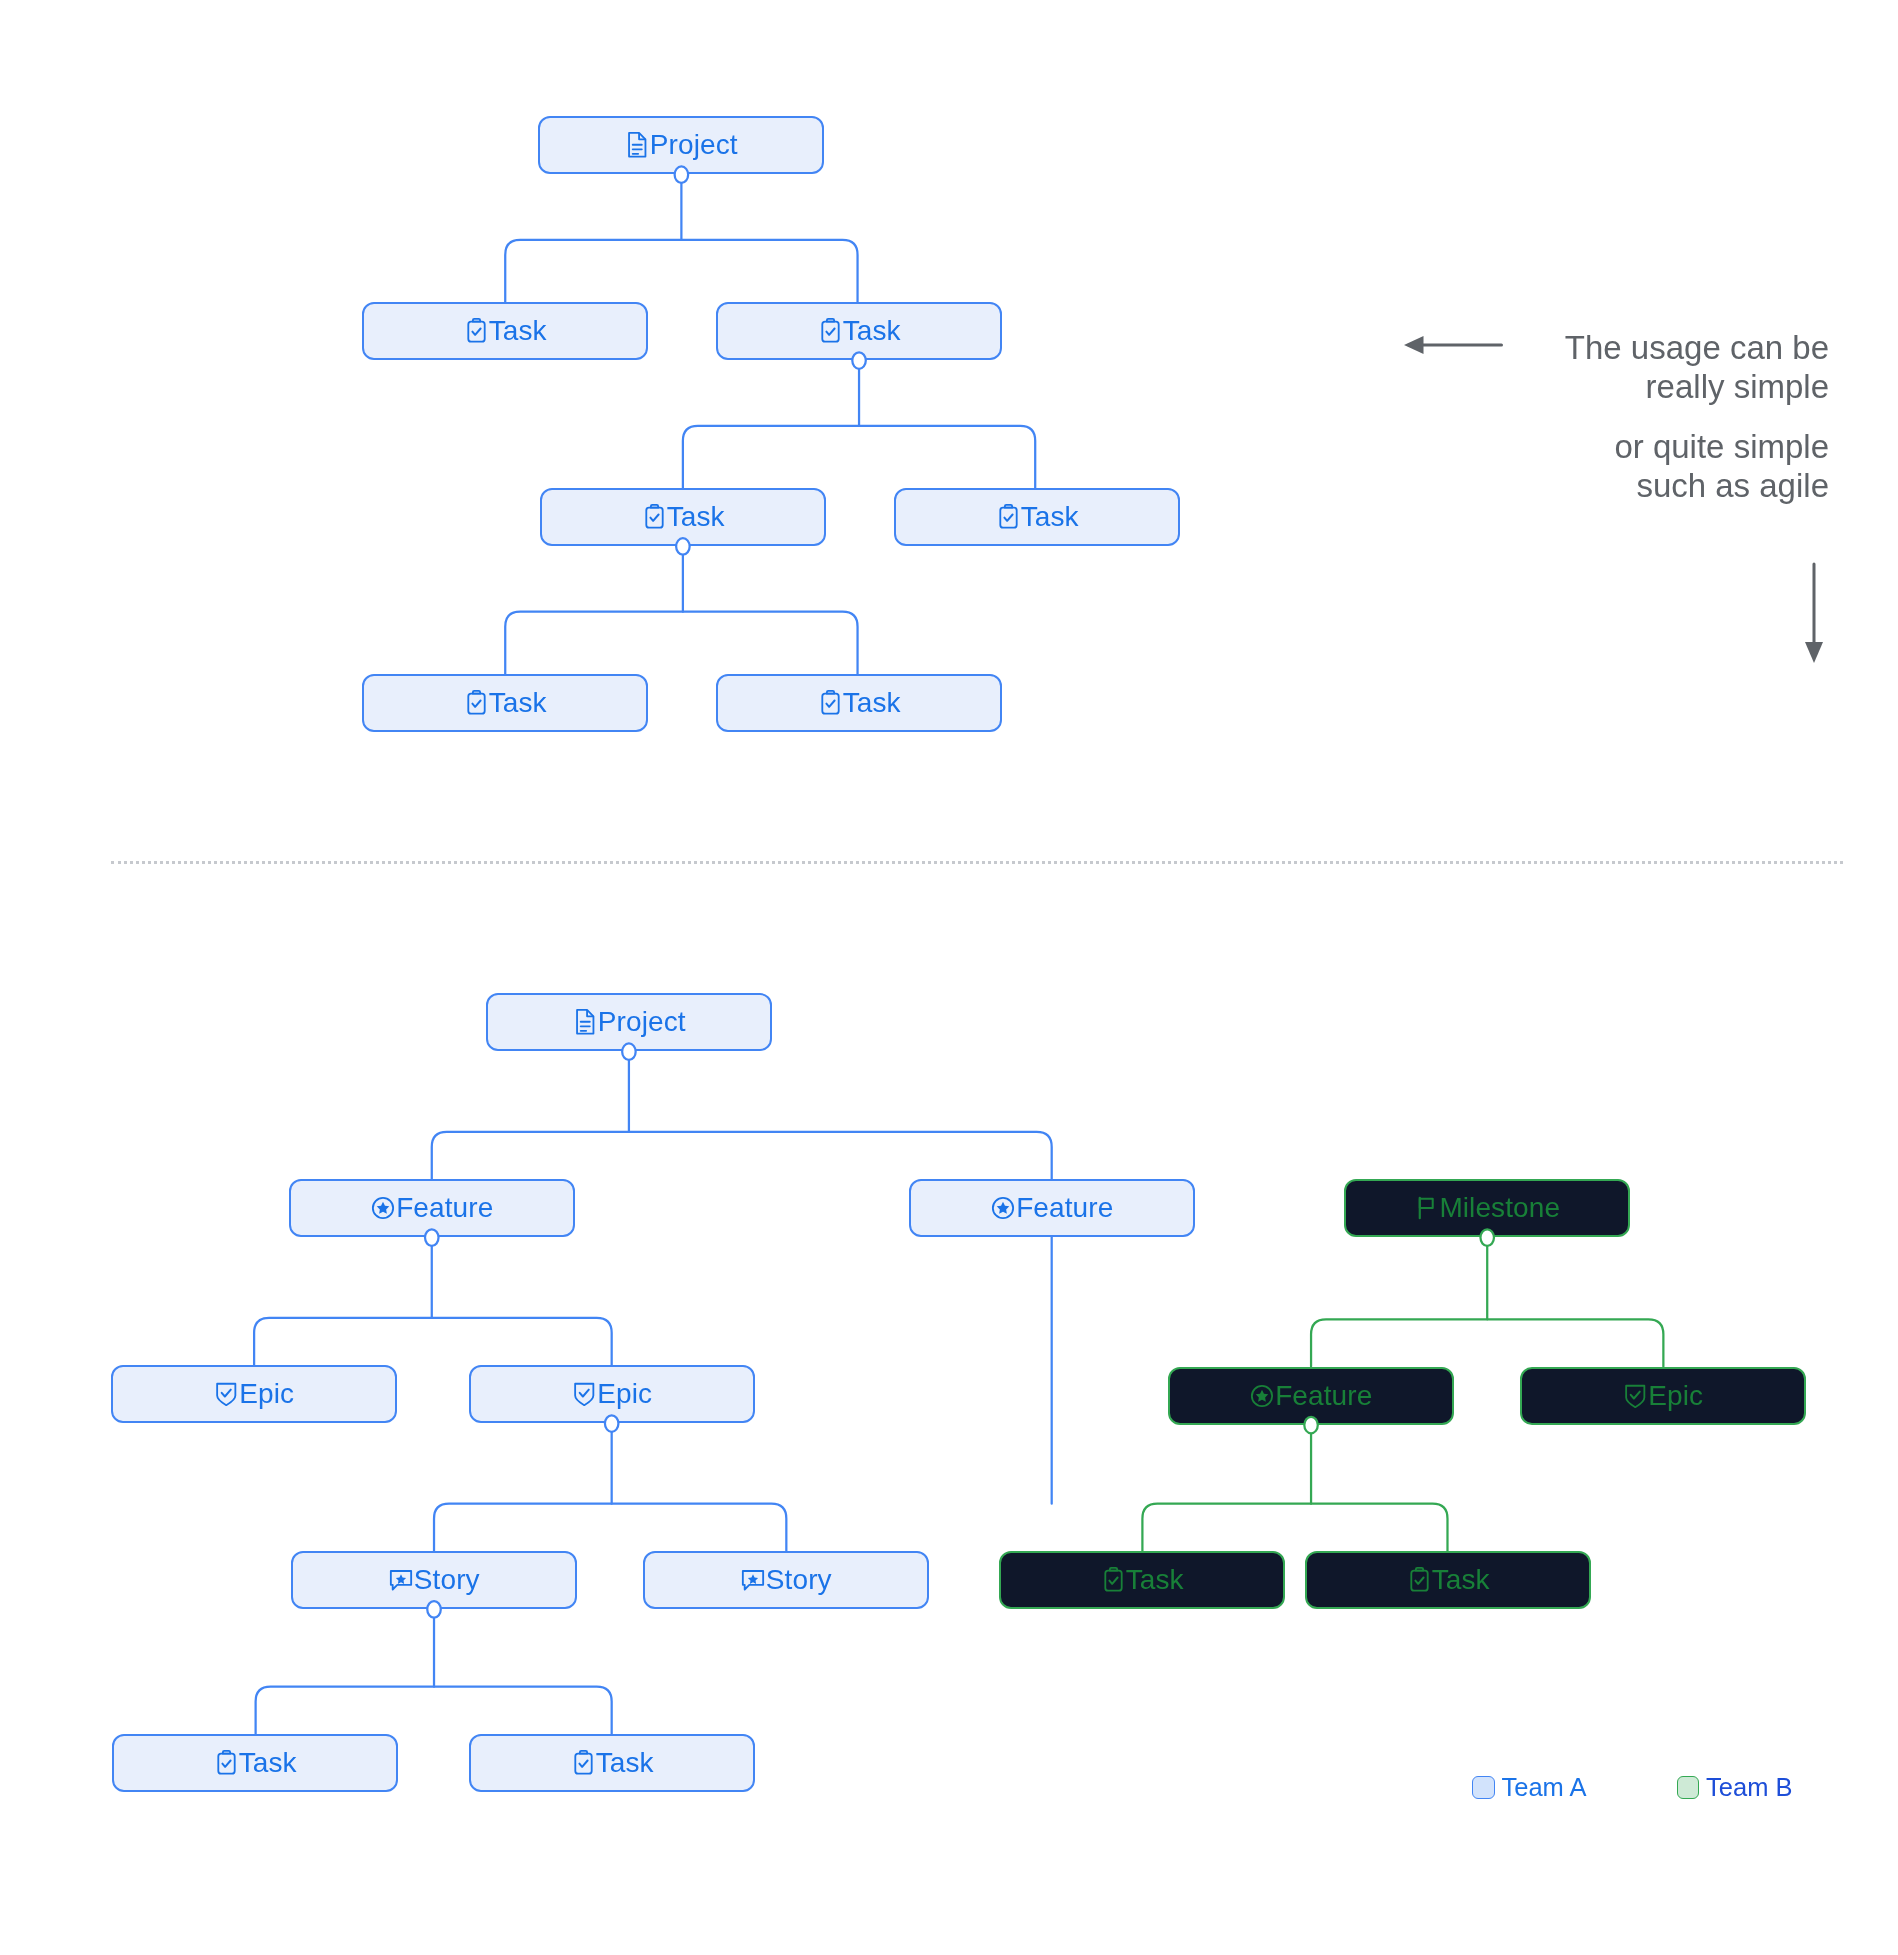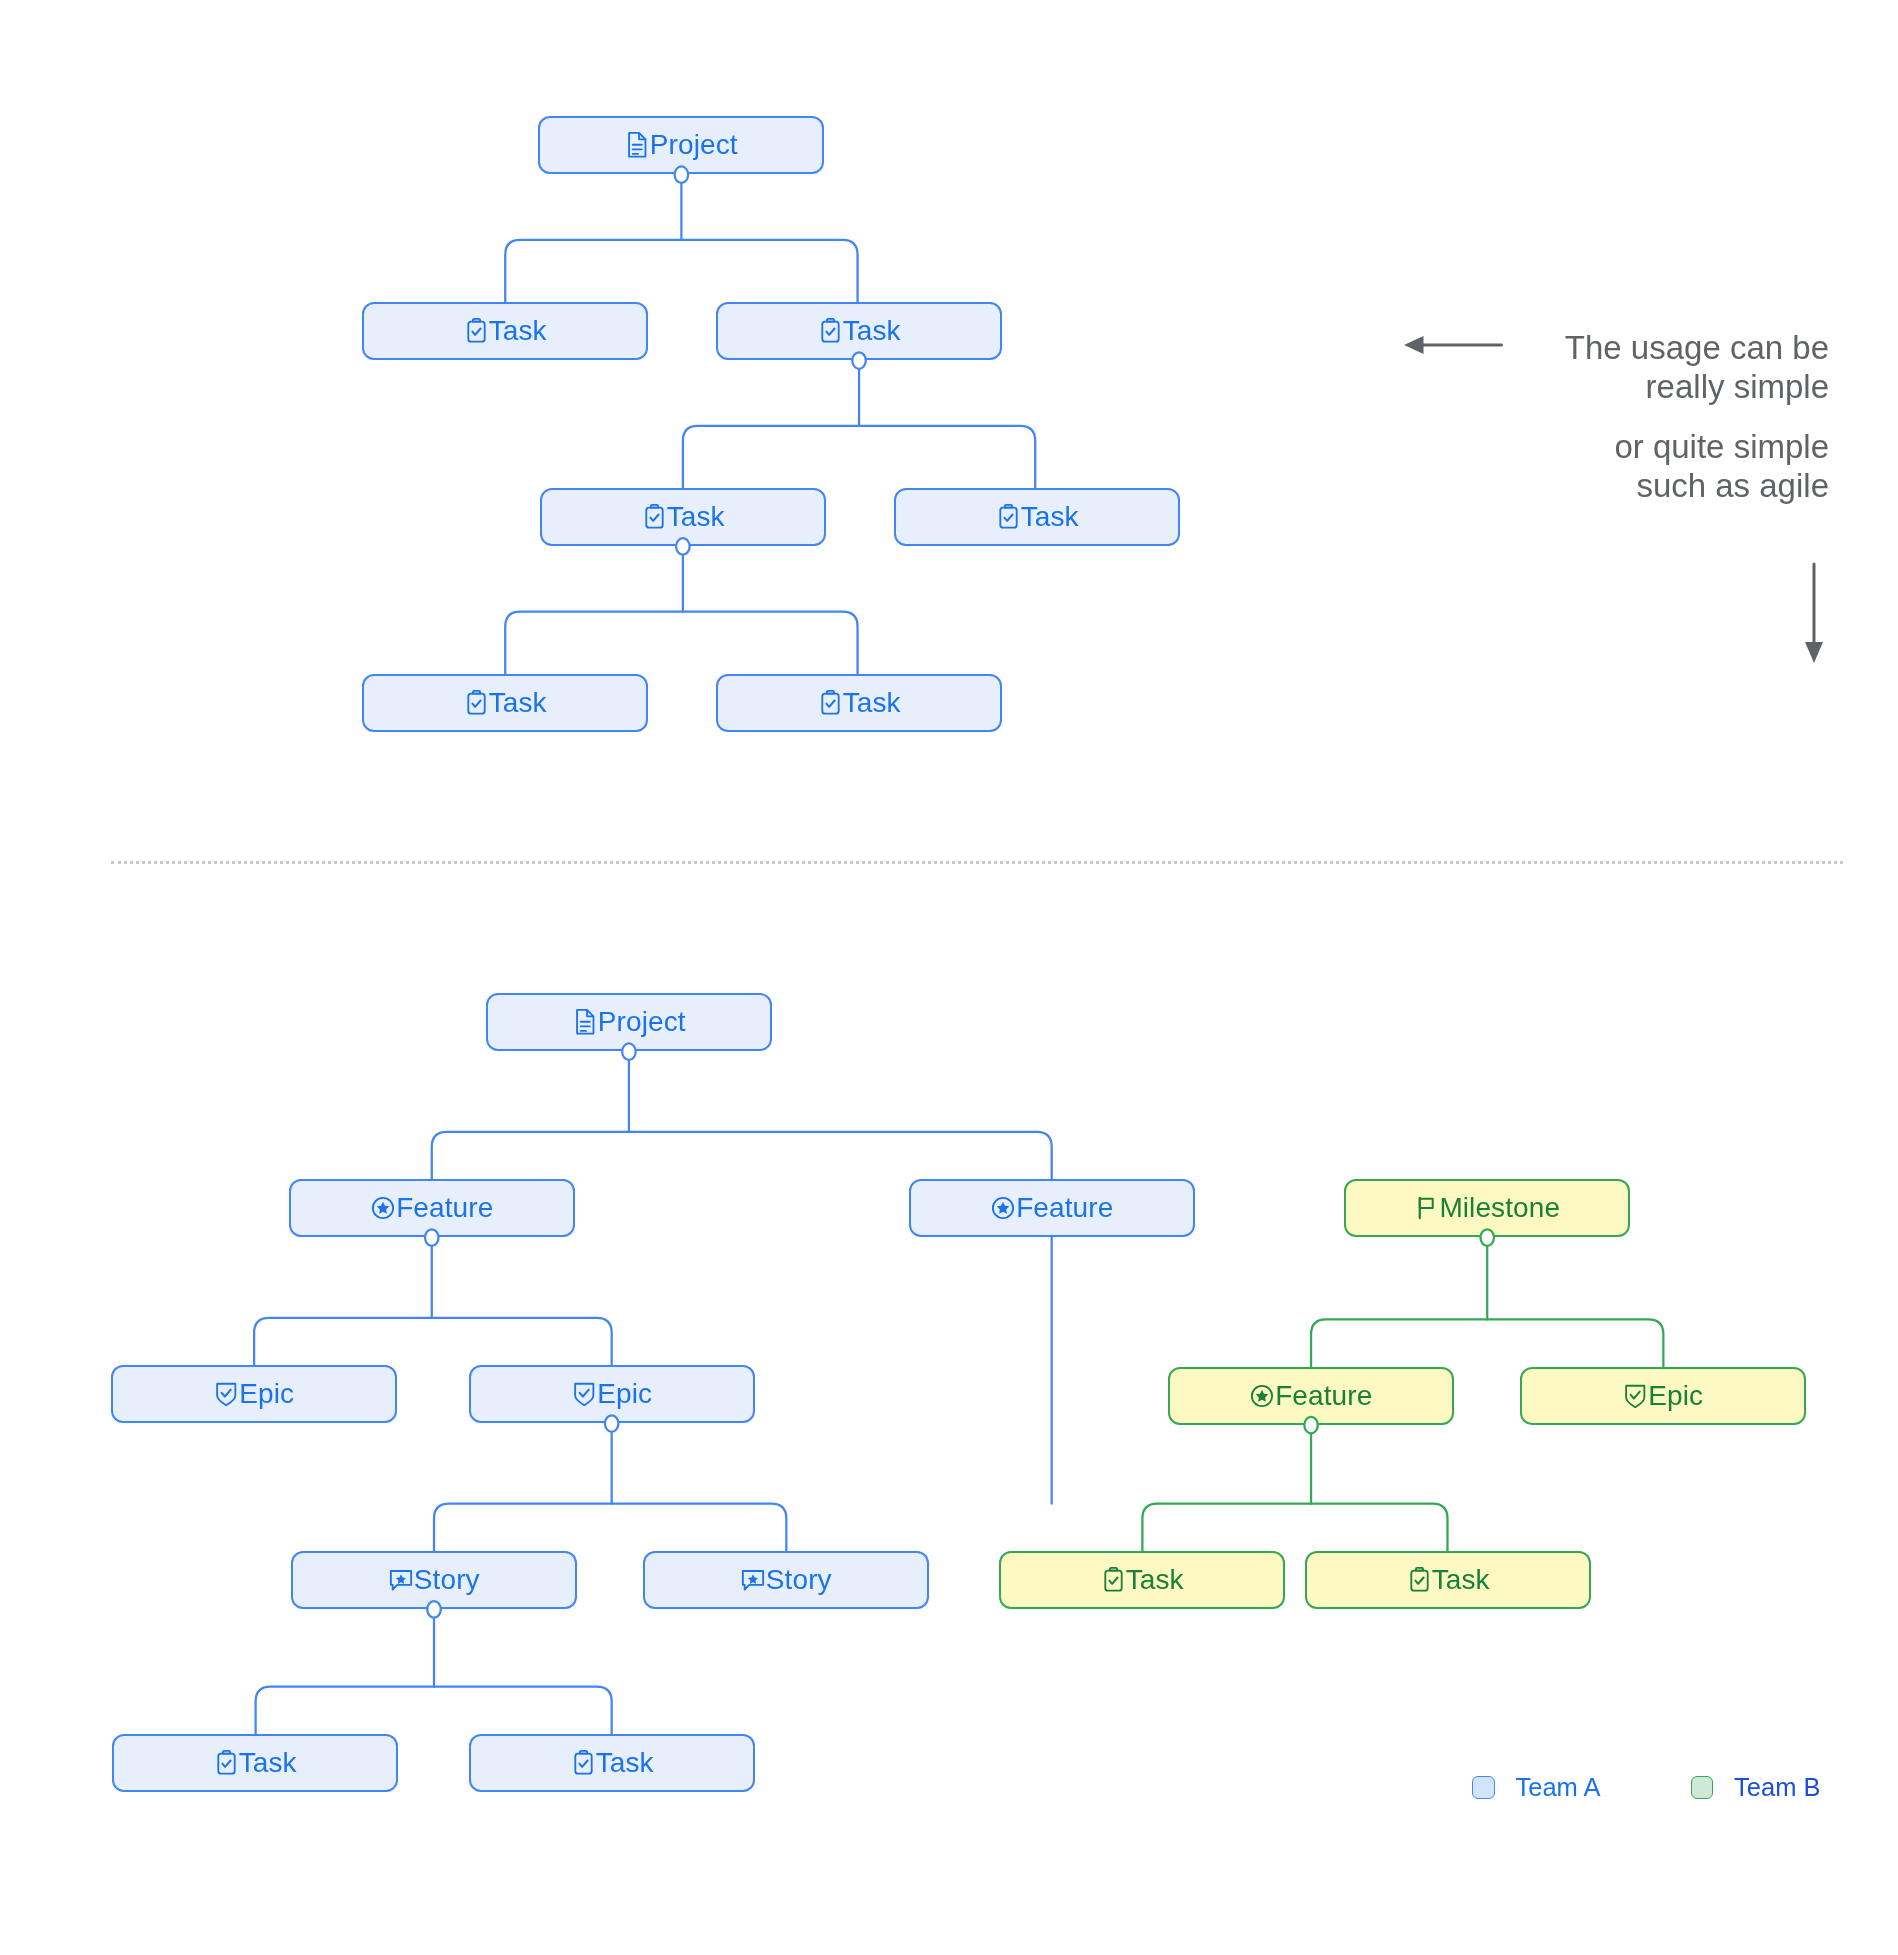--- a/index.html
+++ b/index.html
@@ -47,21 +47,21 @@
     width: 25.5px; height: 25.5px;
   }
   .node svg { display: block; overflow: visible; }
 
   .team-a {
     background: #e8effc;
     border-color: #4285f4;
     color: #1a73e8;
   }
   .team-b {
-    background: #fef9c3;
+    background: #0f172a;
     border-color: #34a853;
     color: #188038;
   }
 
   
   .annotation {
     position: absolute;
     color: #5f6368;
     font-size: 33px;
     line-height: 1.18;
@@ -88,21 +88,21 @@
   .legend {
     position: absolute;
     display: flex;
     align-items: center;
     gap: 90px;
     z-index: 4;
   }
   .legend-item {
     display: flex;
     align-items: center;
-    gap: 21px;
+    gap: 7px;
     font-size: 25.5px;
   }
   .legend-swatch {
     width: 22.5px; height: 22.5px;
     border-radius: 6px;
     border-width: 1.5px;
     border-style: solid;
   }
   .legend-item.a { color: #1a73e8; }
   .legend-item.a .legend-swatch { background: #d2e3fc; border-color: #4285f4; }

